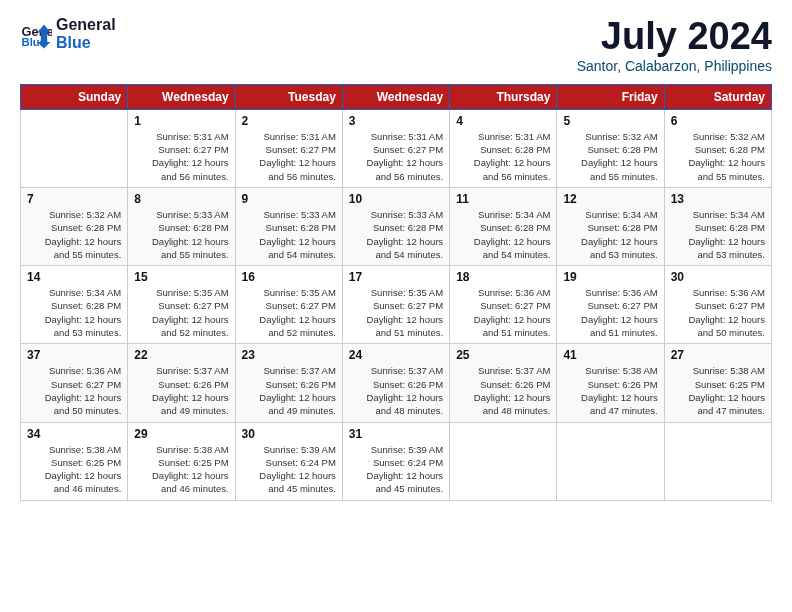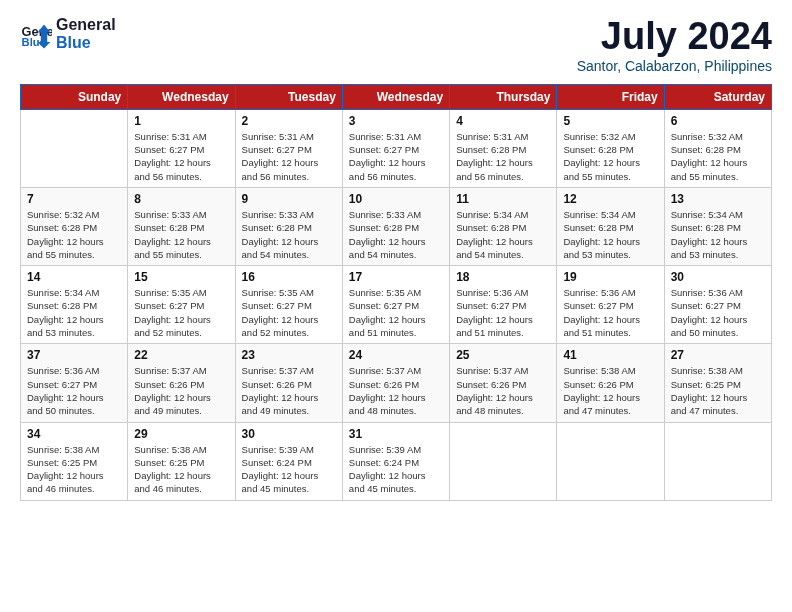--- a/index.html
+++ b/index.html
@@ -69,20 +69,21 @@
     .day-number {
       font-weight: bold;
       font-size: 12px;
       margin-bottom: 2px;
       color: #111;
     }
     .day-info {
       font-size: 9.5px;
       color: #333;
       line-height: 1.4;
+      text-align: right;
     }
     .empty-cell {
       background: #fff !important;
     }
   </style>
 </head>
 <body>
 
 <div class="container">
   <div class="header-section">

